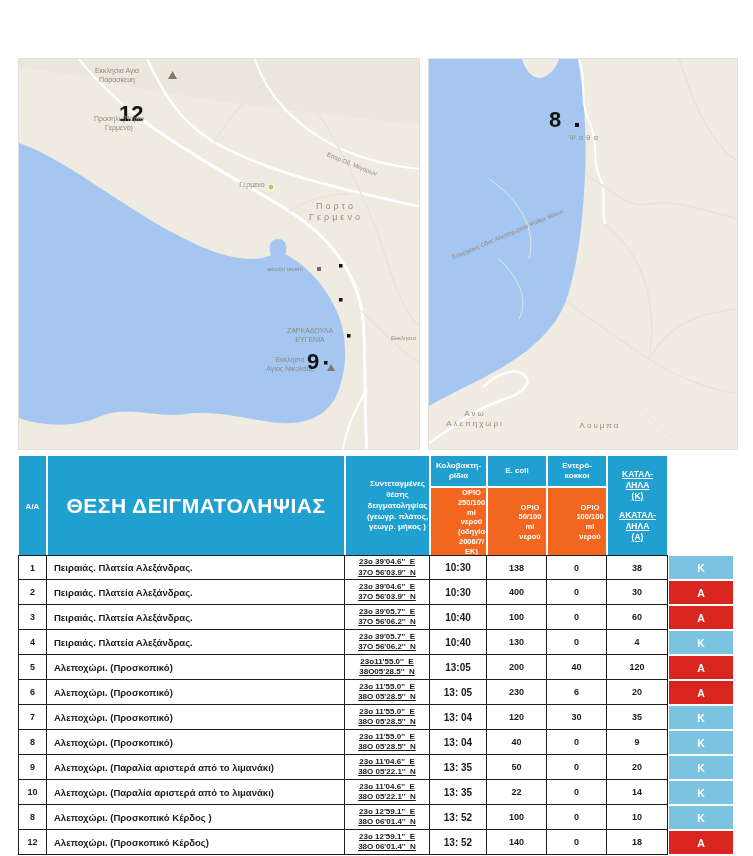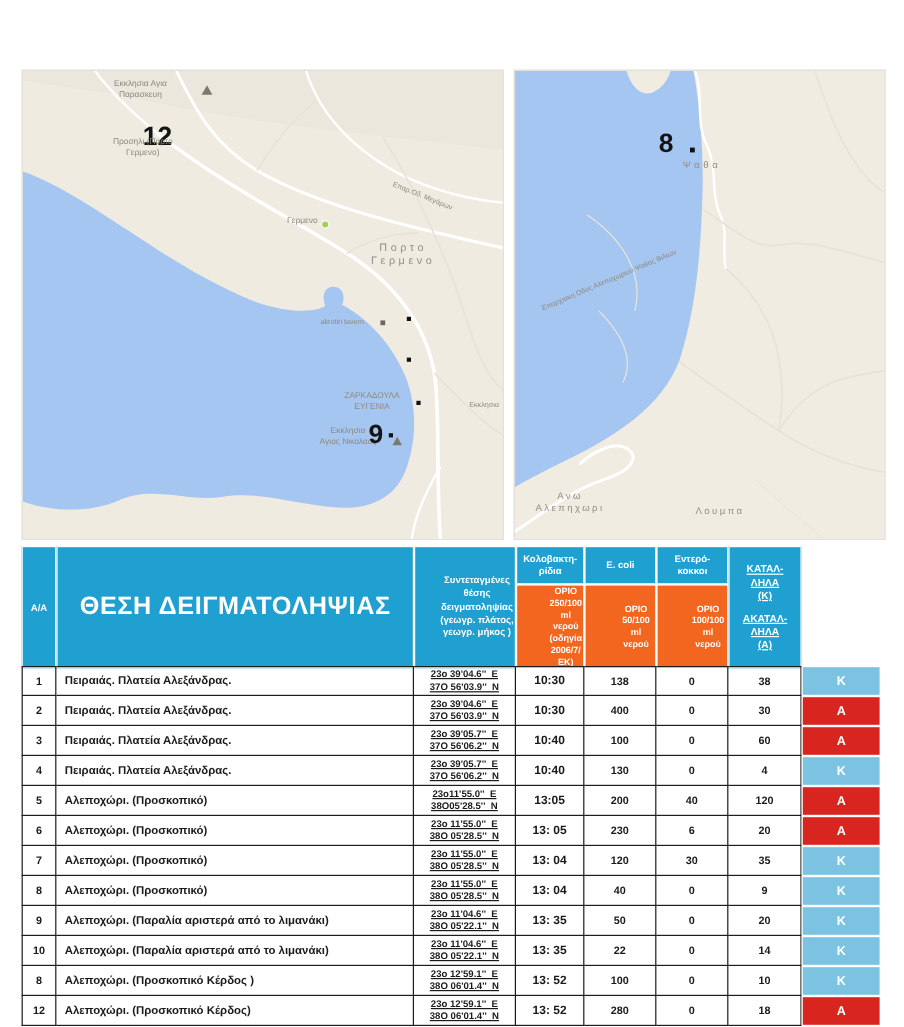--- a/index.html
+++ b/index.html
@@ -346,21 +346,21 @@
   </div>
 
   <div class="grid-row body-row">
     <div class="c c-no">12</div>
     <div class="c c-loc">Αλεποχώρι. (Προσκοπικό Κέρδος)</div>
     <div class="c c-coord">
       <div>23o 12'59.1''  E</div>
       <div>38O 06'01.4''  N</div>
     </div>
     <div class="c c-time">13: 52</div>
-    <div class="c c-val">280</div>
+    <div class="c c-val">140</div>
     <div class="c c-val">0</div>
     <div class="c c-val">18</div>
     <div class="c c-res">
       <div class="res res-a">Α</div>
     </div>
   </div>
 </div>
   </div>
 
 </div>

